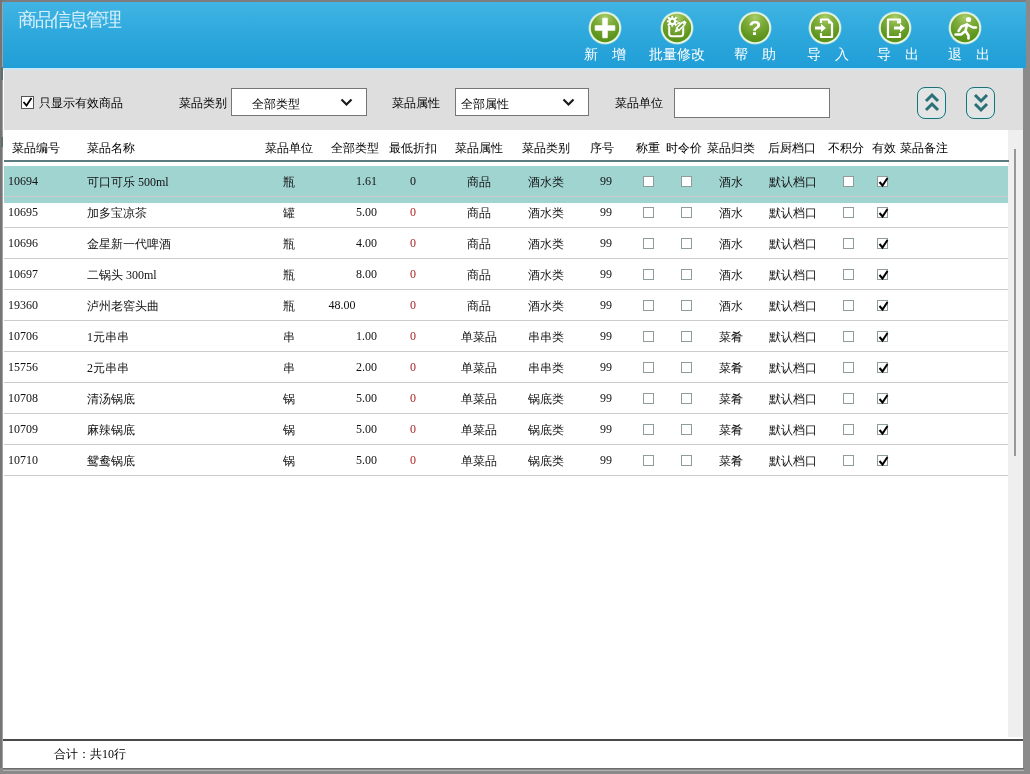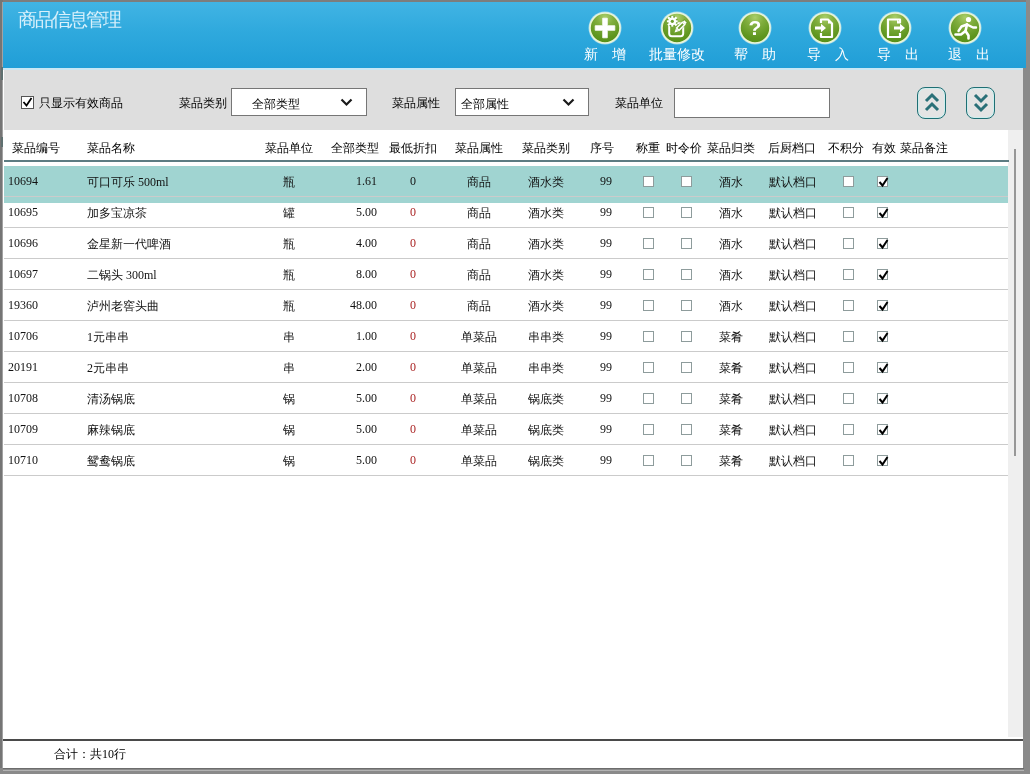--- a/index.html
+++ b/index.html
@@ -288,21 +288,21 @@
         <svg width="13" height="13">
           <path d="M2.5 6l3 3.5 5-7.5" fill="none" stroke="#000" stroke-width="2"></path>
         </svg>
       </div>
 </div>
 <div class="rline" style="top:289px"></div>
 <div class="row" style="top:290px;">
 <div class="cell" style="left:4px">19360</div>
 <div class="cell" style="left:83px">泸州老窖头曲</div>
 <div class="cell" style="left:240px;width:90px;text-align:center">瓶</div>
-<div class="cell" style="left:303px;width:70px;text-align:right">48.00</div>
+<div class="cell" style="left:303px;width:70px;text-align:center">48.00</div>
 <div class="cell red" style="left:364px;width:90px;text-align:center">0</div>
 <div class="cell" style="left:430px;width:90px;text-align:center">商品</div>
 <div class="cell" style="left:497px;width:90px;text-align:center">酒水类</div>
 <div class="cell" style="left:557px;width:90px;text-align:center">99</div>
 <div class="cb" style="left:639px;top:10px"></div>
 <div class="cb" style="left:677px;top:10px"></div>
 <div class="cell" style="left:682px;width:90px;text-align:center">酒水</div>
 <div class="cell" style="left:740px;width:98px;text-align:center">默认档口</div>
 <div class="cb" style="left:839px;top:10px"></div>
 <div class="cb" style="left:873px;top:10px">
@@ -327,21 +327,21 @@
 <div class="cell" style="left:740px;width:98px;text-align:center">默认档口</div>
 <div class="cb" style="left:839px;top:10px"></div>
 <div class="cb" style="left:873px;top:10px">
         <svg width="13" height="13">
           <path d="M2.5 6l3 3.5 5-7.5" fill="none" stroke="#000" stroke-width="2"></path>
         </svg>
       </div>
 </div>
 <div class="rline" style="top:351px"></div>
 <div class="row" style="top:352px;">
-<div class="cell" style="left:4px">20191</div>
+<div class="cell" style="left:4px">15756</div>
 <div class="cell" style="left:83px">2元串串</div>
 <div class="cell" style="left:240px;width:90px;text-align:center">串</div>
 <div class="cell" style="left:303px;width:70px;text-align:right">2.00</div>
 <div class="cell red" style="left:364px;width:90px;text-align:center">0</div>
 <div class="cell" style="left:430px;width:90px;text-align:center">单菜品</div>
 <div class="cell" style="left:497px;width:90px;text-align:center">串串类</div>
 <div class="cell" style="left:557px;width:90px;text-align:center">99</div>
 <div class="cb" style="left:639px;top:10px"></div>
 <div class="cb" style="left:677px;top:10px"></div>
 <div class="cell" style="left:682px;width:90px;text-align:center">菜肴</div>

